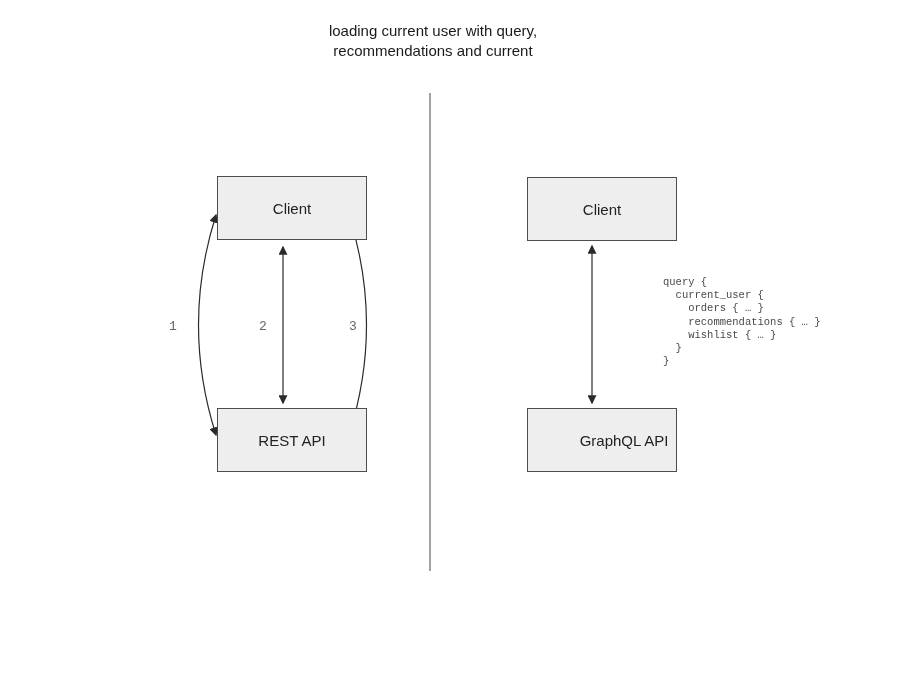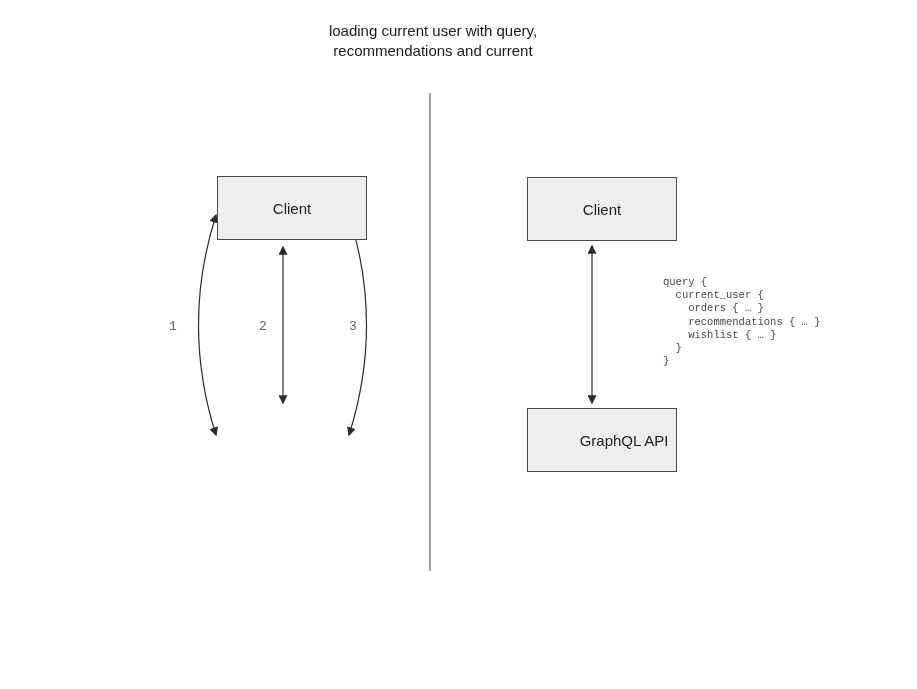--- a/index.html
+++ b/index.html
@@ -111,20 +111,23 @@
     <path class="arrow" d="M 216 215 Q 181 325 216 435" marker-start="url(#ah)" marker-end="url(#ah)"></path>
     <path class="arrow" d="M 283 247 L 283 403" marker-start="url(#ah)" marker-end="url(#ah)"></path>
     <path class="arrow" d="M 349 215 Q 384 325 349 435" marker-start="url(#ah)" marker-end="url(#ah)"></path>
     <path class="arrow" d="M 592 246 L 592 403" marker-start="url(#ah)" marker-end="url(#ah)"></path>
   </svg>
 
 
   <div class="node-box box-client-left">
     <span>Client</span>
   </div>
+  <div class="node-box box-rest">
+    <span>REST API</span>
+  </div>
 
   <span class="arrow-num num-1">1</span>
   <span class="arrow-num num-2">2</span>
   <span class="arrow-num num-3">3</span>
 
   <div class="node-box box-client-right">
     <span>Client</span>
   </div>
   <div class="node-box box-graphql">
     <span>GraphQL API</span>

